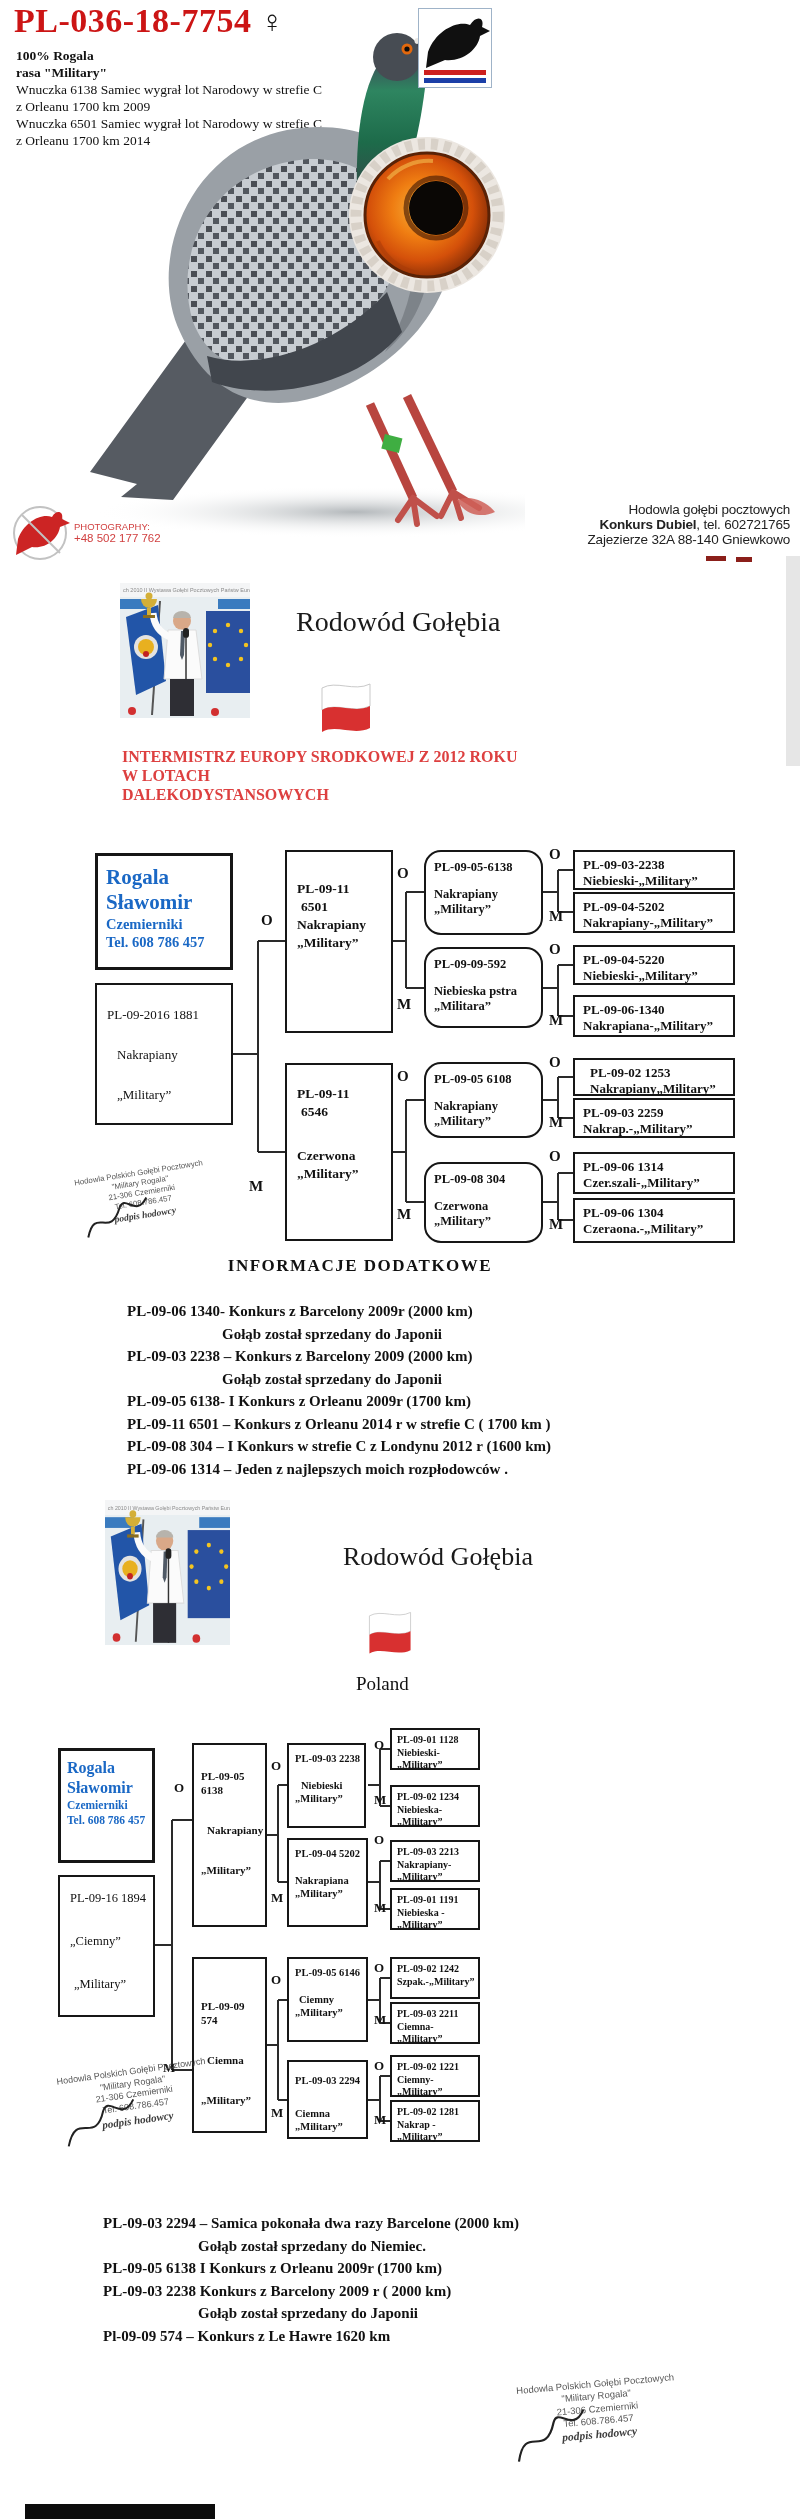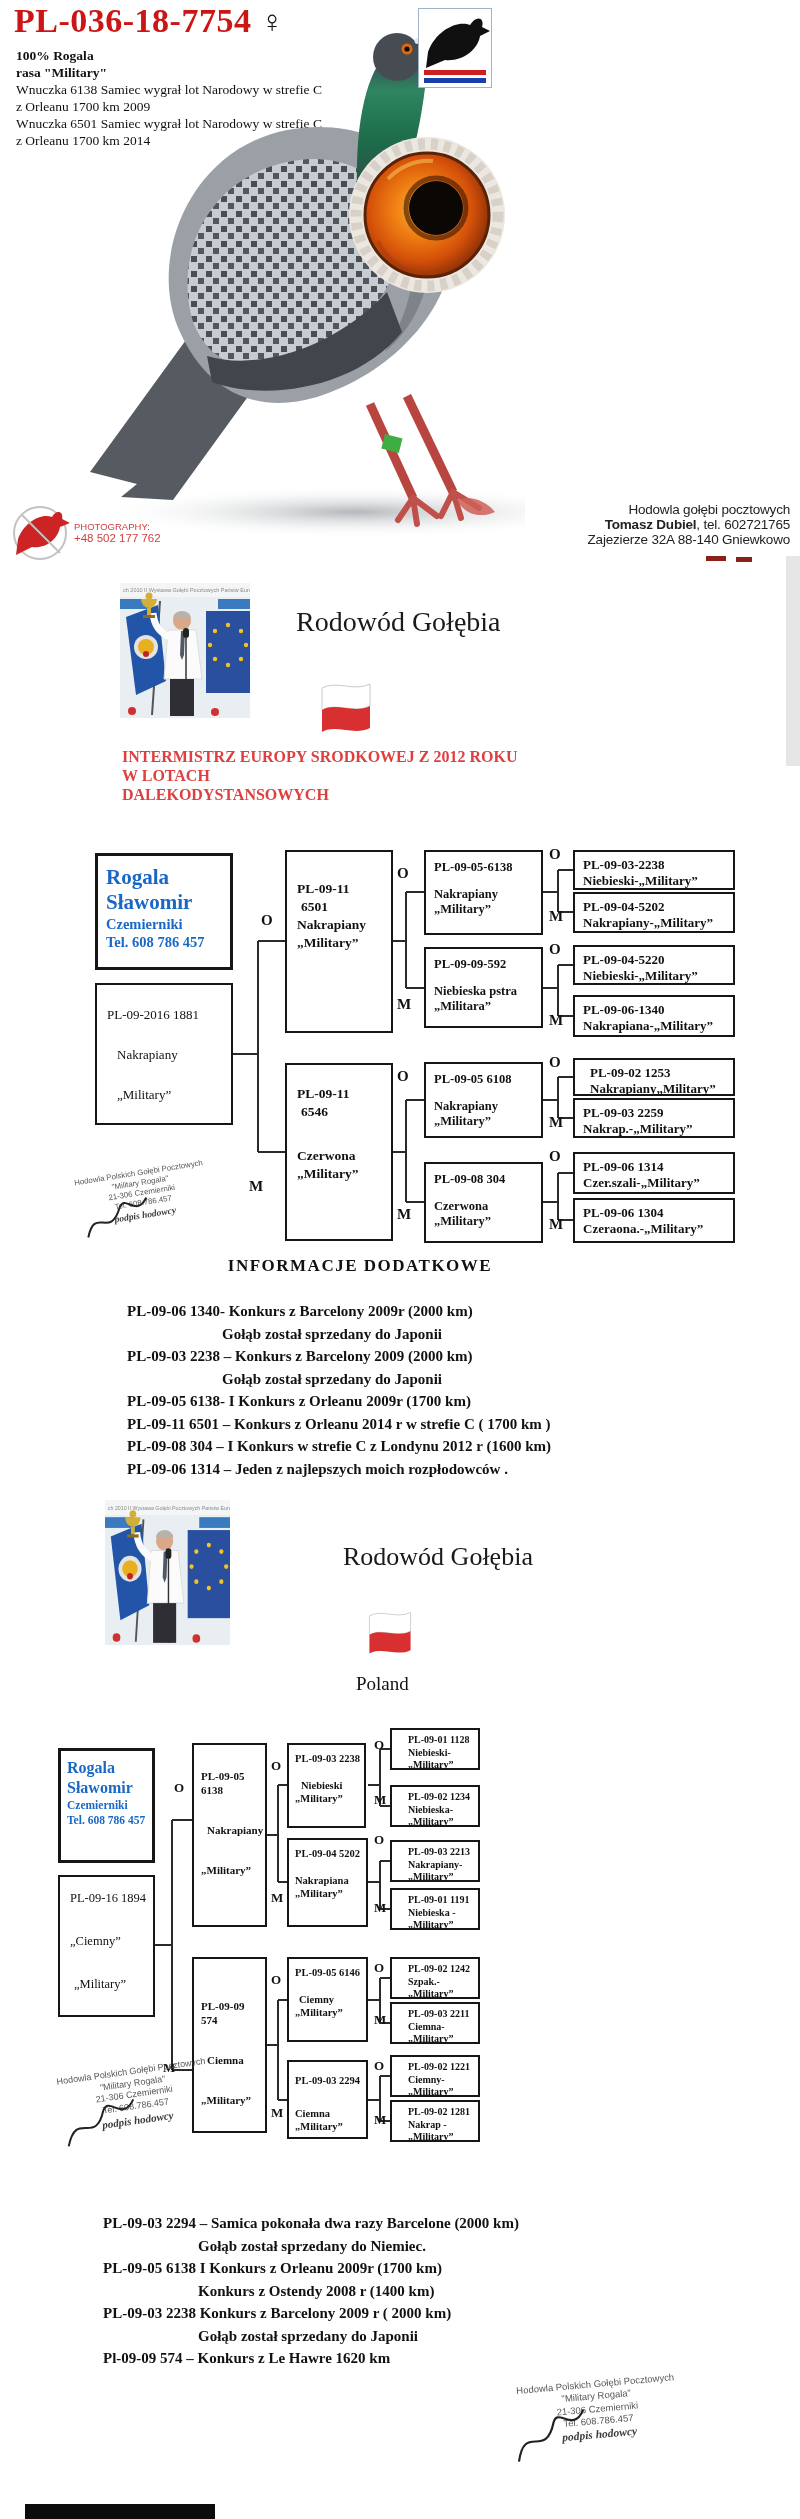--- a/index.html
+++ b/index.html
@@ -29,28 +29,28 @@
   .bluebox1{padding:9px 6px 0 8px;border-width:3px;color:#1a68c5;font-weight:bold;}
   .bluebox1 .nm{font-size:21px;line-height:25px;}
   .bluebox1 .sm{font-size:14.5px;line-height:18px;}
   .bluebox2{padding:7px 4px 0 6px;border-width:3px;color:#1a68c5;font-weight:bold;}
   .bluebox2 .nm{font-size:16px;line-height:20px;}
   .bluebox2 .sm{font-size:11.5px;line-height:15px;}
   .subj1{padding:22px 4px 0 10px;font-size:13px;}
   .subj1 .ln{margin-bottom:24px;}
   .subj1 .in{margin-left:10px;}
   .par1{padding:28px 22px 0 10px;font-size:13.5px;font-weight:bold;line-height:18px;}
-  .gp1{padding:8px 3px 0 8px;font-size:12.5px;font-weight:bold;line-height:15px;}
+  .gp1{padding:8px 3px 0 8px;font-size:12.5px;font-weight:bold;line-height:15px;border-radius:17px;}
   .gp1 .gap{margin-top:12px;}
   .ggp1{padding:5px 3px 0 8px;font-size:13px;font-weight:bold;line-height:16px;}
   .par2{padding:24px 3px 0 7px;font-size:11px;font-weight:bold;line-height:14px;}
   .par2 .gap{margin-top:26px;}
   .gp2{padding:7px 2px 0 6px;font-size:10.5px;font-weight:bold;line-height:13px;}
   .gp2 .gap{margin-top:14px;}
-  .ggp2{padding:4px 2px 0 16px;font-size:10px;font-weight:bold;line-height:12.5px;}
+  .ggp2{padding:4px 2px 0 5px;font-size:10px;font-weight:bold;line-height:12.5px;}
   .lab{position:absolute;font-weight:bold;font-size:15px;}
   .lab2{position:absolute;font-weight:bold;font-size:13px;}
   
   .info-head{position:absolute;left:150px;top:1256px;width:420px;text-align:center;
       font-size:17px;font-weight:bold;letter-spacing:1.5px;}
   .info{position:absolute;font-weight:bold;font-size:15px;line-height:22.5px;}
   .info .ind{margin-left:95px;}
   
   .stamp{position:absolute;text-align:center;color:#3d3d3d;font-family:"Liberation Sans",sans-serif;
       line-height:1.3;opacity:.88;}
@@ -142,21 +142,21 @@
     <path d="M8,34 C14,18 30,8 42,12 C46,4 54,6 52,14 L60,18 L50,22 C48,34 36,44 22,42 L6,50 Z" fill="#cc2424"></path>
     <path d="M12,10 L50,48" stroke="#c2c2c2" stroke-width="2"></path>
   </svg>
   <div class="photog">
     <div class="l1">PHOTOGRAPHY:</div>
     <div class="l2">+48 502 177 762</div>
   </div>
 
   <div class="breeder-head">
     <div>Hodowla gołębi pocztowych</div>
-    <div><b>Tomasz Dubiel</b><span>, tel. 602721765</span></div>
+    <div><b>Konkurs Dubiel</b><span>, tel. 602721765</span></div>
     <div>Zajezierze 32A 88-140 Gniewkowo</div>
   </div>
   <div class="redmark" style="left:706px;top:556px;"></div>
   <div class="redmark" style="left:736px;top:557px;width:16px;"></div>
   <div class="edge" style="left:786px;top:556px;width:14px;height:210px;"></div>
 
   <svg class="abs" style="left:120px;top:583px;" width="130" height="135" viewBox="0 0 130 135">
     <rect width="130" height="135" fill="#e8eef1"></rect>
     <rect width="130" height="14" fill="#f4f5f6"></rect>
     <text x="3" y="9" font-size="5.5" fill="#8a8a8a" font-family="Liberation Sans,sans-serif">ch 2010 II Wystawa Gołębi Pocztowych Państw Euro</text>
@@ -494,21 +494,20 @@
     <div class="sig" style="font-size:11px;">podpis hodowcy</div>
   </div>
   <svg class="abs" style="left:58px;top:2098px;transform:rotate(-14deg);" width="85" height="50" viewBox="0 0 85 50">
     <path d="M6,40 C22,6 32,46 48,14 C57,0 64,30 80,10" stroke="#222" stroke-width="2" fill="none"></path>
   </svg>
 
   <div class="info" style="left:103px;top:2212px;width:590px;">
     <div>PL-09-03  2294 – Samica pokonała dwa razy Barcelone (2000 km)</div>
     <div class="ind">Gołąb został sprzedany do Niemiec.</div>
     <div>PL-09-05 6138 I Konkurs z Orleanu 2009r (1700 km)</div>
-    <div class="ind">Konkurs z Ostendy 2008 r (1400 km)</div>
     <div>PL-09-03 2238 Konkurs z Barcelony 2009 r ( 2000 km)</div>
     <div class="ind">Gołąb został sprzedany do Japonii</div>
     <div>Pl-09-09  574 – Konkurs z Le Hawre 1620 km</div>
   </div>
 
   <div class="stamp" style="left:510px;top:2378px;width:175px;font-size:9.5px;transform:rotate(-5deg);">
     <div>Hodowla Polskich Gołębi Pocztowych</div>
     <div>"Military Rogala"</div>
     <div>21-306 Czemierniki</div>
     <div>Tel. 608.786.457</div>

